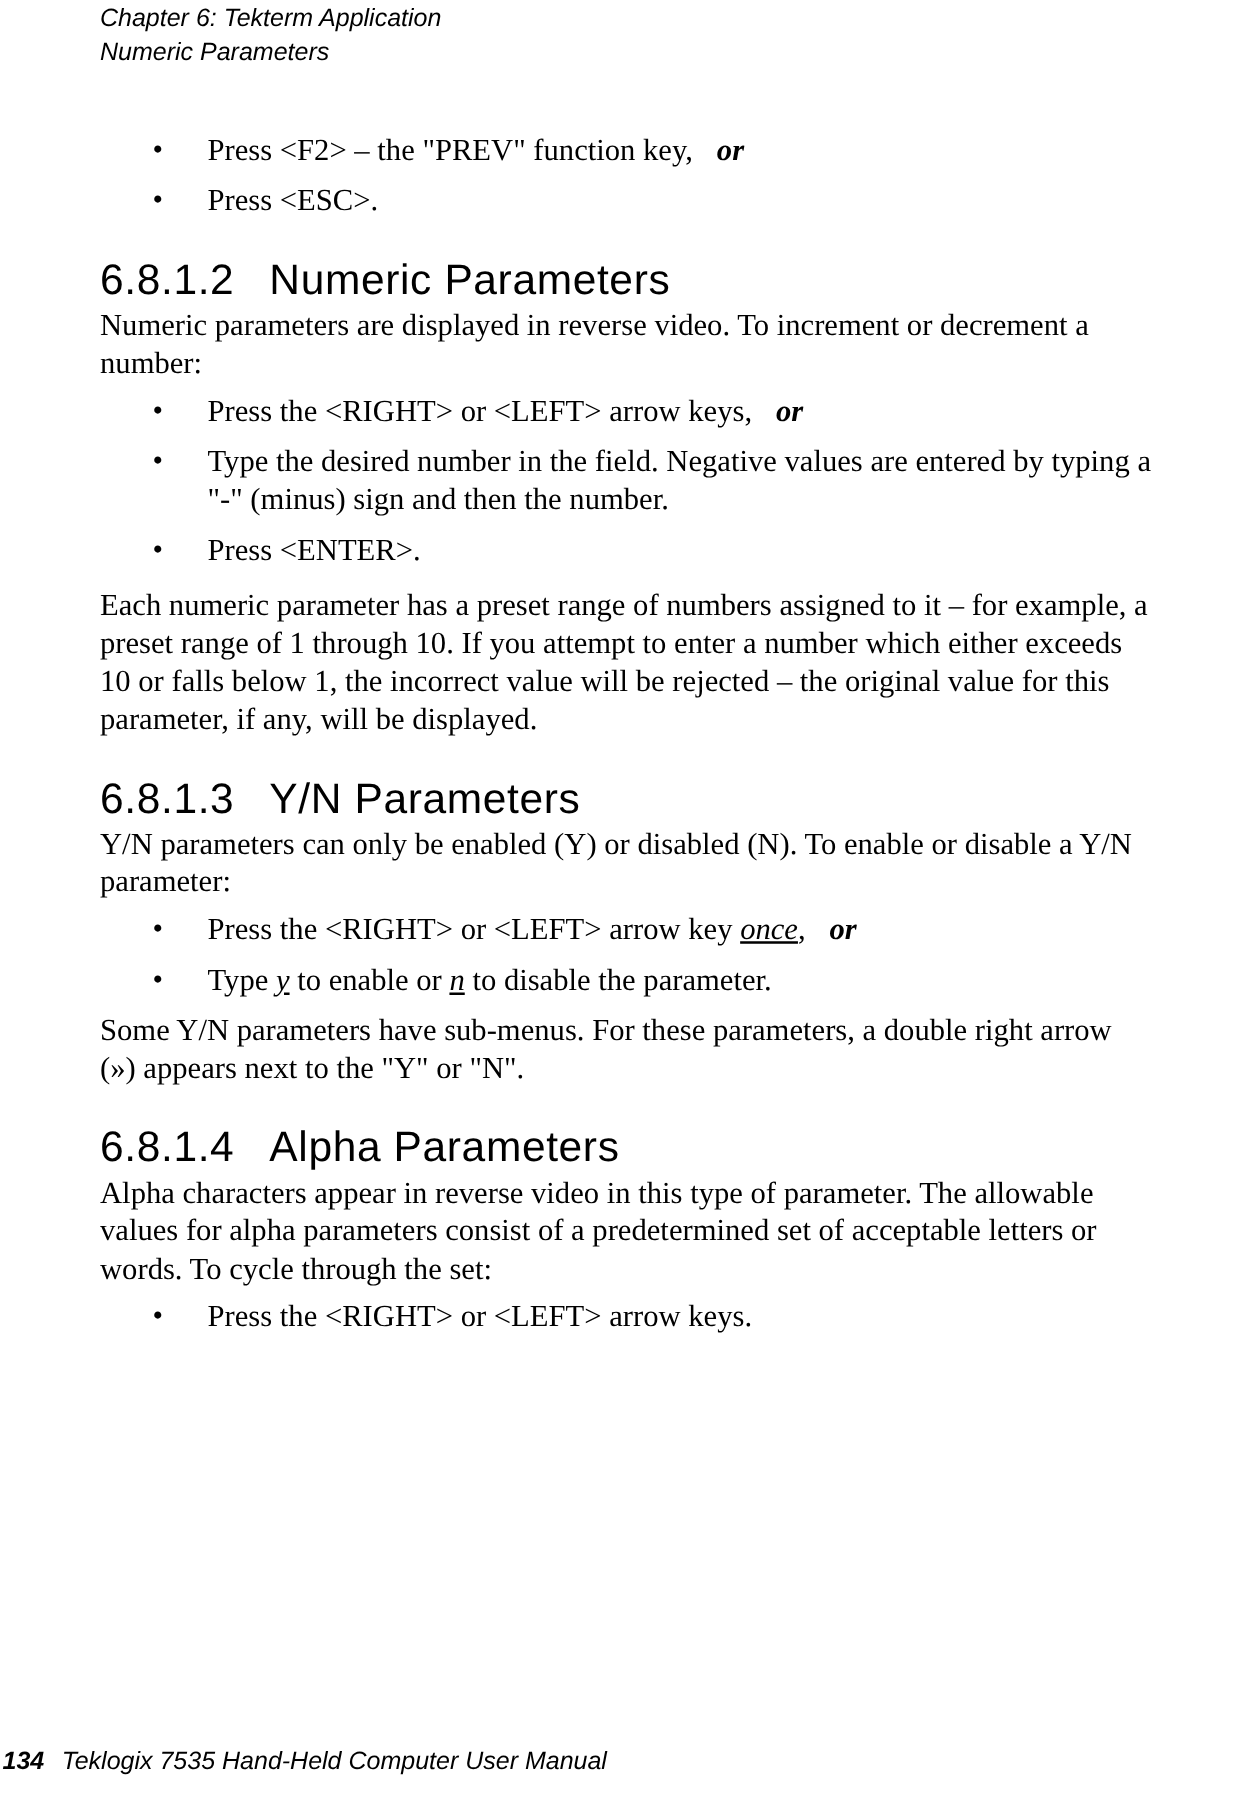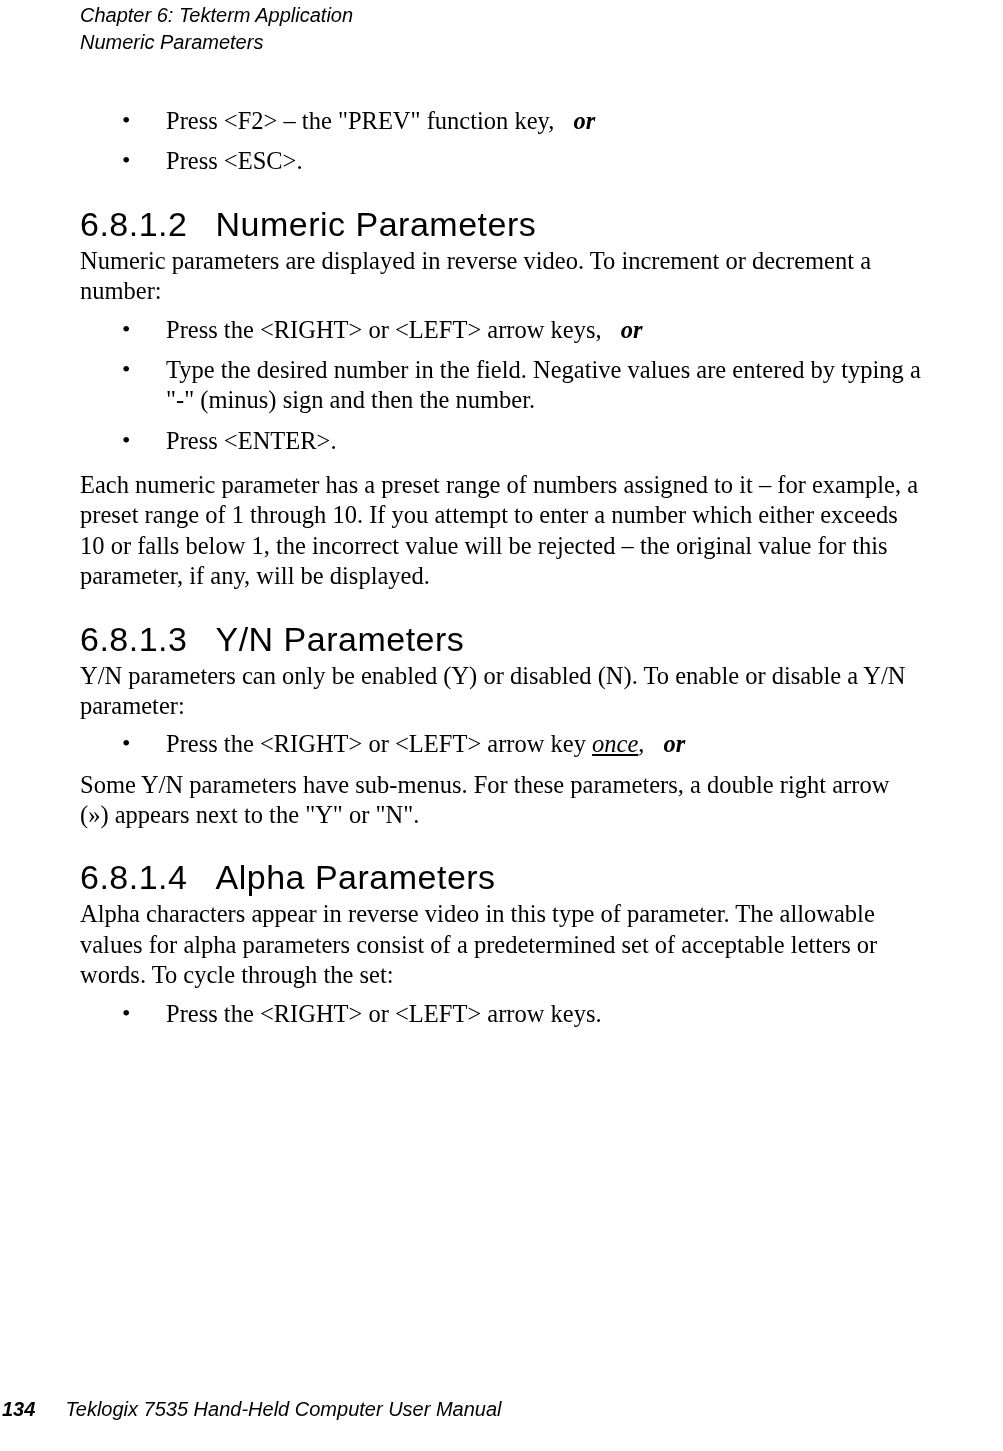--- a/index.html
+++ b/index.html
@@ -81,21 +81,21 @@
       position: absolute;
       bottom: 30px;
       left: 2px;
       font-family: Arial, Helvetica, sans-serif;
       font-style: italic;
       font-size: 20px;
     }
     .footer .pageno {
       font-weight: bold;
       font-style: italic;
-      margin-right: 30px;
+      margin-right: 14px;
     }
   </style>
 </head>
 <body>
 
 <div class="page">
   <div class="header">
     <div>Chapter  6:   Tekterm Application</div>
     <div>Numeric Parameters</div>
   </div>
@@ -123,20 +123,23 @@
     <p class="body-p after-list">Each numeric parameter has a preset range of numbers assigned to it – for example, a preset range of 1 through 10. If you attempt to enter a number which either exceeds 10 or falls below 1, the incorrect value will be rejected – the original value for this parameter, if any, will be displayed.</p>
 
     <h2 class="h-sec">
       <span class="secno">6.8.1.3</span><span>Y/N  Parameters</span>
     </h2>
     <p class="body-p">Y/N parameters can only be enabled (Y) or disabled (N). To enable or disable a Y/N parameter:</p>
     <ul class="bullets">
       <li>
         <span>Press the &lt;RIGHT&gt; or &lt;LEFT&gt; arrow key </span><span class="ital">once</span><span>, </span><span class="bolditalic">or</span>
       </li>
+      <li>
+        <span>Type </span><span class="ital">y</span><span> to enable or </span><span class="ital">n</span><span> to disable the parameter.</span>
+      </li>
     </ul>
     <p class="body-p">Some Y/N parameters have sub-menus. For these parameters, a double right arrow (») appears next to the "Y" or "N".</p>
 
     <h2 class="h-sec">
       <span class="secno">6.8.1.4</span><span>Alpha  Parameters</span>
     </h2>
     <p class="body-p">Alpha characters appear in reverse video in this type of parameter. The allowable values for alpha parameters consist of a predetermined set of acceptable letters or words. To cycle through the set:</p>
     <ul class="bullets">
       <li>Press the &lt;RIGHT&gt; or &lt;LEFT&gt; arrow keys.</li>
     </ul>

